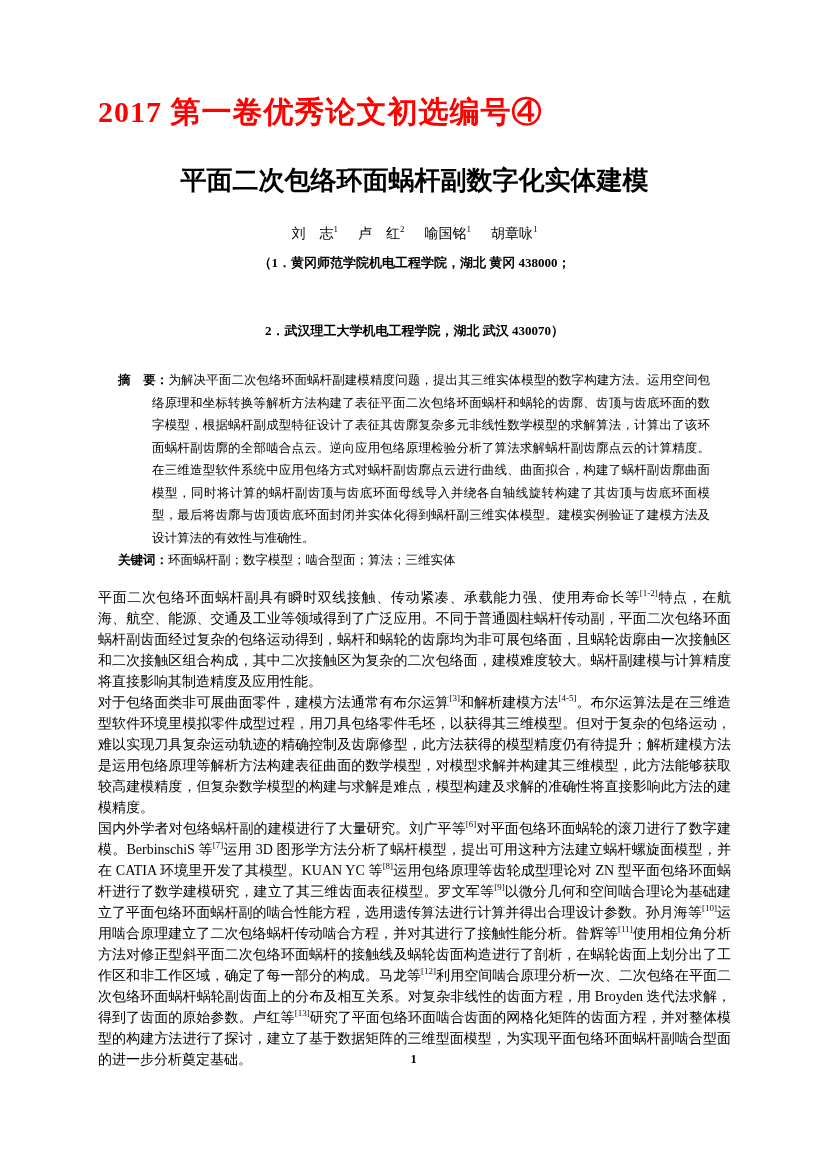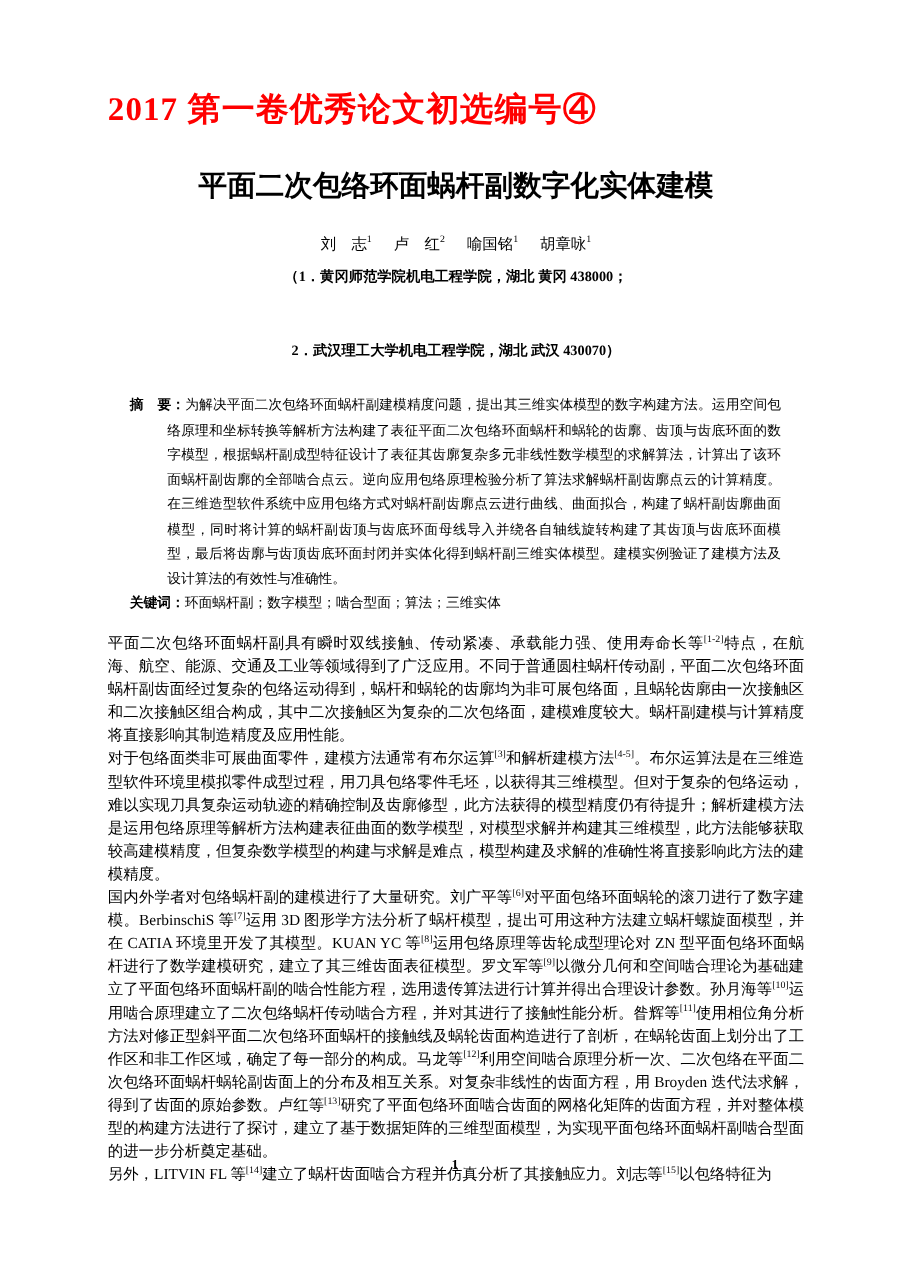--- a/index.html
+++ b/index.html
@@ -6,21 +6,21 @@
   body {
     width: 827px; height: 1169px;
     background: #ffffff;
     color: #000000;
     font-family: "Liberation Serif", "DejaVu Serif", serif;
     position: relative;
     overflow: hidden;
   }
   .content {
     position: absolute;
-    left: 98px; top: 0;
+    left: 98px; top: 12px;
     width: 633px;
   }
   .red-header {
     margin-top: 82px;
     color: #ff0000;
     font-weight: bold;
     font-size: 30px;
     line-height: 1.2;
     letter-spacing: 1px;
     font-family: "Liberation Serif", "DejaVu Serif", serif;
@@ -99,18 +99,17 @@
   <div class="abstract-block">
     <div class="hang"><span class="abstract-label">摘　要：</span><span>为解决平面二次包络环面蜗杆副建模精度问题，提出其三维实体模型的数字构建方法。运用空间包络原理和坐标转换等解析方法构建了表征平面二次包络环面蜗杆和蜗轮的齿廓、齿顶与齿底环面的数字模型，根据蜗杆副成型特征设计了表征其齿廓复杂多元非线性数学模型的求解算法，计算出了该环面蜗杆副齿廓的全部啮合点云。逆向应用包络原理检验分析了算法求解蜗杆副齿廓点云的计算精度。在三维造型软件系统中应用包络方式对蜗杆副齿廓点云进行曲线、曲面拟合，构建了蜗杆副齿廓曲面模型，同时将计算的蜗杆副齿顶与齿底环面母线导入并绕各自轴线旋转构建了其齿顶与齿底环面模型，最后将齿廓与齿顶齿底环面封闭并实体化得到蜗杆副三维实体模型。建模实例验证了建模方法及设计算法的有效性与准确性。</span></div>
     <div class="hang"><span class="keywords-label">关键词：</span><span>环面蜗杆副；数字模型；啮合型面；算法；三维实体</span></div>
   </div>
 
 
   <div class="body-text">
       <p>平面二次包络环面蜗杆副具有瞬时双线接触、传动紧凑、承载能力强、使用寿命长等<sup class="ref">[1-2]</sup>特点，在航海、航空、能源、交通及工业等领域得到了广泛应用。不同于普通圆柱蜗杆传动副，平面二次包络环面蜗杆副齿面经过复杂的包络运动得到，蜗杆和蜗轮的齿廓均为非可展包络面，且蜗轮齿廓由一次接触区和二次接触区组合构成，其中二次接触区为复杂的二次包络面，建模难度较大。蜗杆副建模与计算精度将直接影响其制造精度及应用性能。</p>
       <p>对于包络面类非可展曲面零件，建模方法通常有布尔运算<sup class="ref">[3]</sup>和解析建模方法<sup class="ref">[4-5]</sup>。布尔运算法是在三维造型软件环境里模拟零件成型过程，用刀具包络零件毛坯，以获得其三维模型。但对于复杂的包络运动，难以实现刀具复杂运动轨迹的精确控制及齿廓修型，此方法获得的模型精度仍有待提升；解析建模方法是运用包络原理等解析方法构建表征曲面的数学模型，对模型求解并构建其三维模型，此方法能够获取较高建模精度，但复杂数学模型的构建与求解是难点，模型构建及求解的准确性将直接影响此方法的建模精度。</p>
       <p>国内外学者对包络蜗杆副的建模进行了大量研究。刘广平等<sup class="ref">[6]</sup>对平面包络环面蜗轮的滚刀进行了数字建模。BerbinschiS 等<sup class="ref">[7]</sup>运用 3D 图形学方法分析了蜗杆模型，提出可用这种方法建立蜗杆螺旋面模型，并在 CATIA 环境里开发了其模型。KUAN YC 等<sup class="ref">[8]</sup>运用包络原理等齿轮成型理论对 ZN 型平面包络环面蜗杆进行了数学建模研究，建立了其三维齿面表征模型。罗文军等<sup class="ref">[9]</sup>以微分几何和空间啮合理论为基础建立了平面包络环面蜗杆副的啮合性能方程，选用遗传算法进行计算并得出合理设计参数。孙月海等<sup class="ref">[10]</sup>运用啮合原理建立了二次包络蜗杆传动啮合方程，并对其进行了接触性能分析。昝辉等<sup class="ref">[11]</sup>使用相位角分析方法对修正型斜平面二次包络环面蜗杆的接触线及蜗轮齿面构造进行了剖析，在蜗轮齿面上划分出了工作区和非工作区域，确定了每一部分的构成。马龙等<sup class="ref">[12]</sup>利用空间啮合原理分析一次、二次包络在平面二次包络环面蜗杆蜗轮副齿面上的分布及相互关系。对复杂非线性的齿面方程，用 Broyden 迭代法求解，得到了齿面的原始参数。卢红等<sup class="ref">[13]</sup>研究了平面包络环面啮合齿面的网格化矩阵的齿面方程，并对整体模型的构建方法进行了探讨，建立了基于数据矩阵的三维型面模型，为实现平面包络环面蜗杆副啮合型面的进一步分析奠定基础。</p>
-      <p>另外，LITVIN FL 等<sup class="ref">[14]</sup>建立了蜗杆齿面啮合方程并仿真分析了其接触应力。刘志等<sup class="ref">[15]</sup>以包络特征为</p>
     </div>
 
 </div>
 
 <div class="page-number">1</div>
 
 </body></html>

